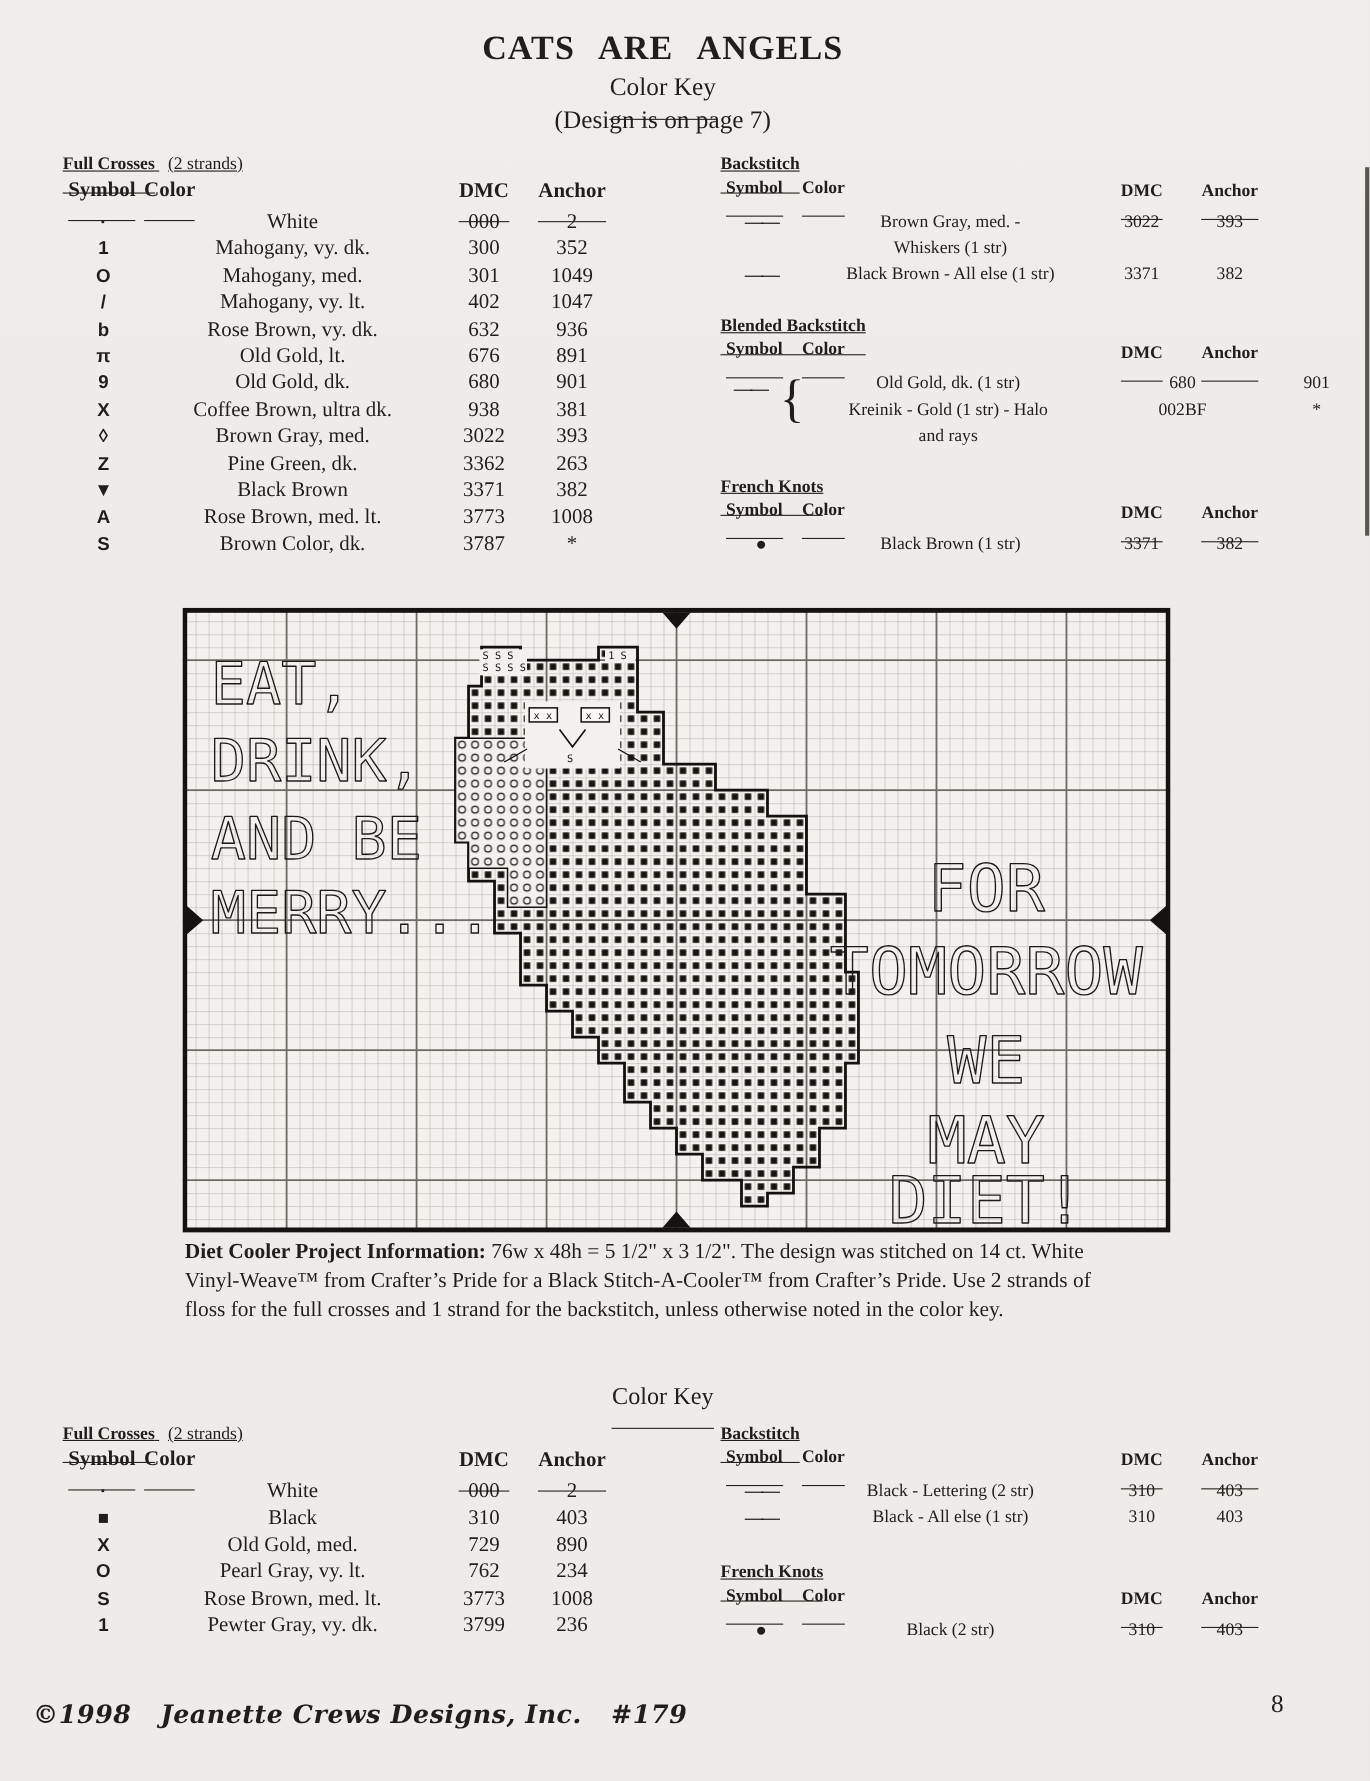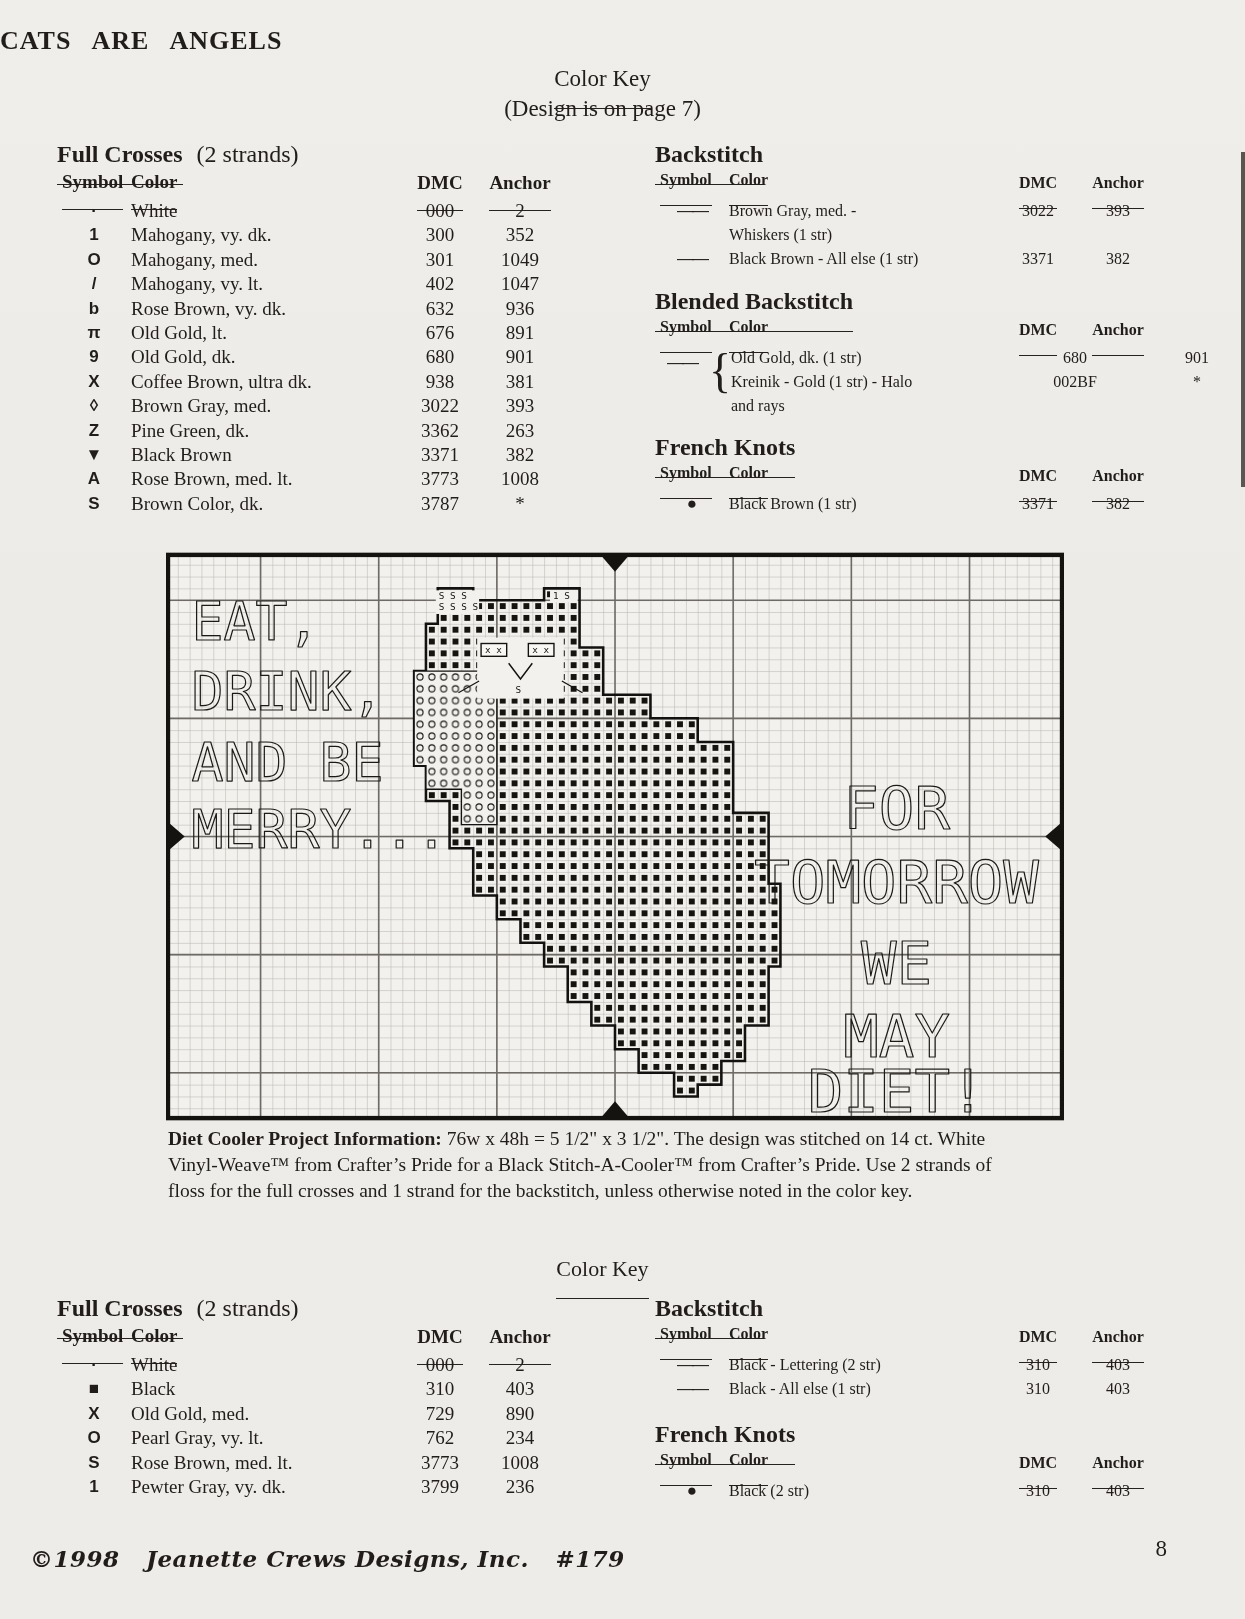--- a/index.html
+++ b/index.html
@@ -1,40 +1,40 @@
 <!DOCTYPE html>
 <html><head>
 <meta charset="utf-8">
 <style>
   html,body{margin:0;padding:0;}
   body{width:1245px;height:1619px;background:#e4e2de;}
   .page{position:relative;width:1245px;height:1619px;overflow:hidden;
         background:linear-gradient(180deg,#efeeea 0%,#edebe7 40%,#eeece8 100%);
         color:#201d1a;font-family:"Liberation Serif","DejaVu Serif",serif;}
   
-  .t-title{position:absolute;top:26px;left:0;right:40px;
-           font-size:26px;font-weight:bold;word-spacing:14px;letter-spacing:1px;}
+  .t-title{position:absolute;top:26px;left:0;right:40px;text-align:center;
+           font-size:31px;font-weight:bold;word-spacing:14px;letter-spacing:1px;}
   .t-sub{position:absolute;top:66px;left:0;right:40px;text-align:center;font-size:23px;}
   .t-note{position:absolute;top:96px;left:0;right:40px;text-align:center;font-size:23px;}
   .t2-title{position:absolute;top:1220px;left:0;right:40px;text-align:center;
             font-size:29px;font-weight:bold;word-spacing:12px;letter-spacing:1px;}
   .t2-sub{position:absolute;top:1256px;left:0;right:40px;text-align:center;font-size:22px;}
   .u{border-bottom:1.6px solid #26231f;padding-bottom:17px;}
   .b{font-weight:bold;}
   
   .key{position:absolute;width:508px;font-size:19px;}
-  .kh{font-size:24px;margin-bottom:3px;white-space:nowrap;}
+  .kh{font-size:16px;margin-bottom:3px;white-space:nowrap;text-decoration:underline;}
   .kh .note{margin-left:8px;}
   .hrow,.row{display:grid;align-items:start;}
   .hrow{grid-template-columns:74px 270px 78px 82px;margin-bottom:4px;}
   .row{grid-template-columns:74px 270px 78px 82px;min-height:24.4px;}
   .hrow .hs{padding-left:5px;}
   .cs{text-align:center;font-family:"Liberation Sans","DejaVu Sans",sans-serif;
       font-weight:600;font-size:17px;line-height:24px;}
-  .cc{text-align:left;line-height:24px;}
+  .cc{text-align:center;line-height:24px;}
   .cd,.ca{text-align:center;line-height:24px;}
   .pre{white-space:pre-line;}
   .dash{letter-spacing:-2px;font-weight:400;}
   .sec{position:absolute;left:0;width:508px;}
   .keywrap{position:absolute;width:508px;}
   
   .blend{display:grid;grid-template-columns:54px 22px 1fr;align-items:start;}
   .blend .dash{margin-top:5px;}
   .brace{font-size:46px;font-weight:300;line-height:50px;
          font-family:"Liberation Serif",serif;transform:scaleY(1.05);display:block;}

